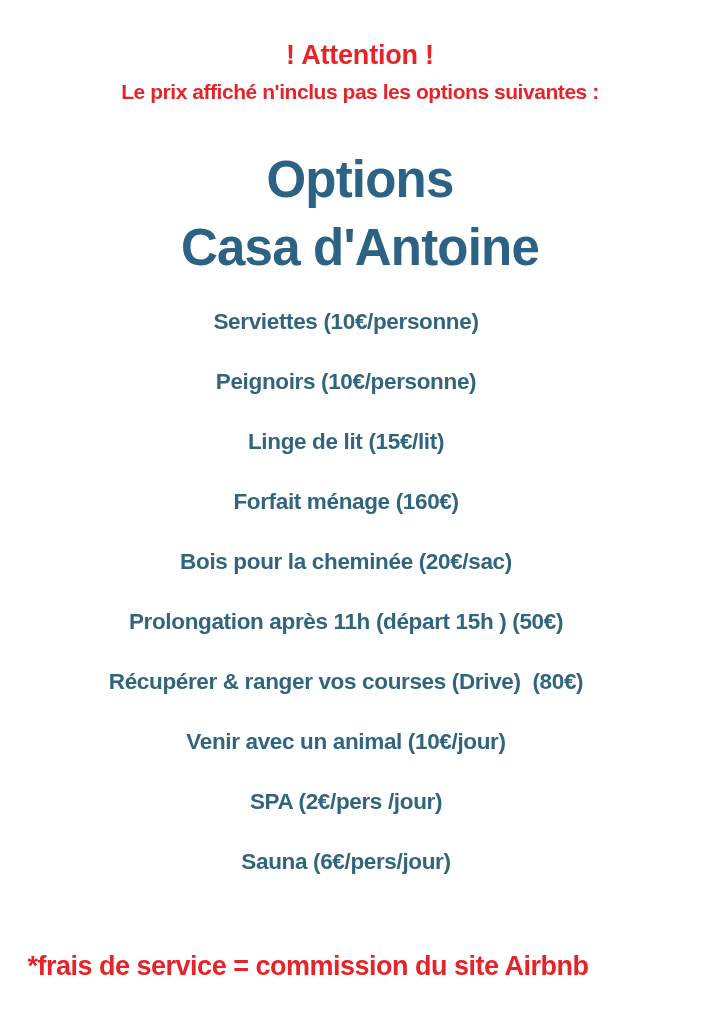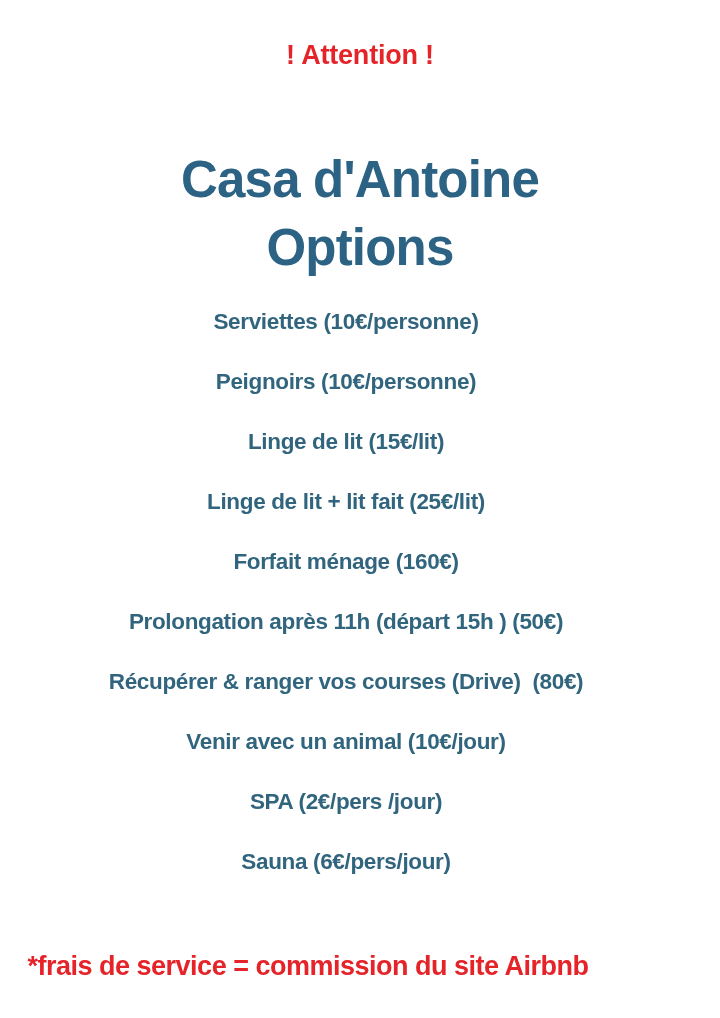--- a/index.html
+++ b/index.html
@@ -101,33 +101,34 @@
     white-space: nowrap;
   }
 </style>
 </head>
 <body>
 
 <div class="poster">
 
   <div class="alert-block">
     <div class="alert-title">! Attention !</div>
+    <div class="alert-subtitle">Le prix affiché n'inclus pas les options suivantes :</div>
   </div>
 
   <div class="title-block">
+    <div class="title-line">Options</div>
     <div class="title-line">Casa d'Antoine</div>
-    <div class="title-line">Options</div>
   </div>
 
   <ul class="options-list">
     <li class="option-item">Serviettes (10€/personne)</li>
     <li class="option-item">Peignoirs (10€/personne)</li>
     <li class="option-item">Linge de lit (15€/lit)</li>
-    <li class="option-item">Linge de lit + lit fait (25€/lit)</li>
     <li class="option-item">Forfait ménage (160€)</li>
+    <li class="option-item">Bois pour la cheminée (20€/sac)</li>
     <li class="option-item">Prolongation après 11h (départ 15h ) (50€)</li>
     <li class="option-item">Récupérer &amp; ranger vos courses (Drive)  (80€)</li>
     <li class="option-item">Venir avec un animal (10€/jour)</li>
     <li class="option-item">SPA (2€/pers /jour)</li>
     <li class="option-item">Sauna (6€/pers/jour)</li>
   </ul>
 
   <div class="footer-note">*frais de service = commission du site Airbnb</div>
 
 </div>

